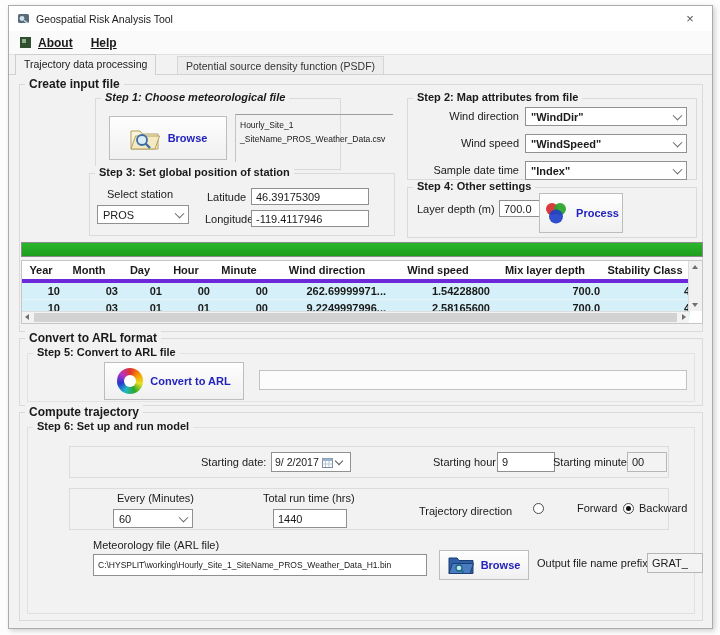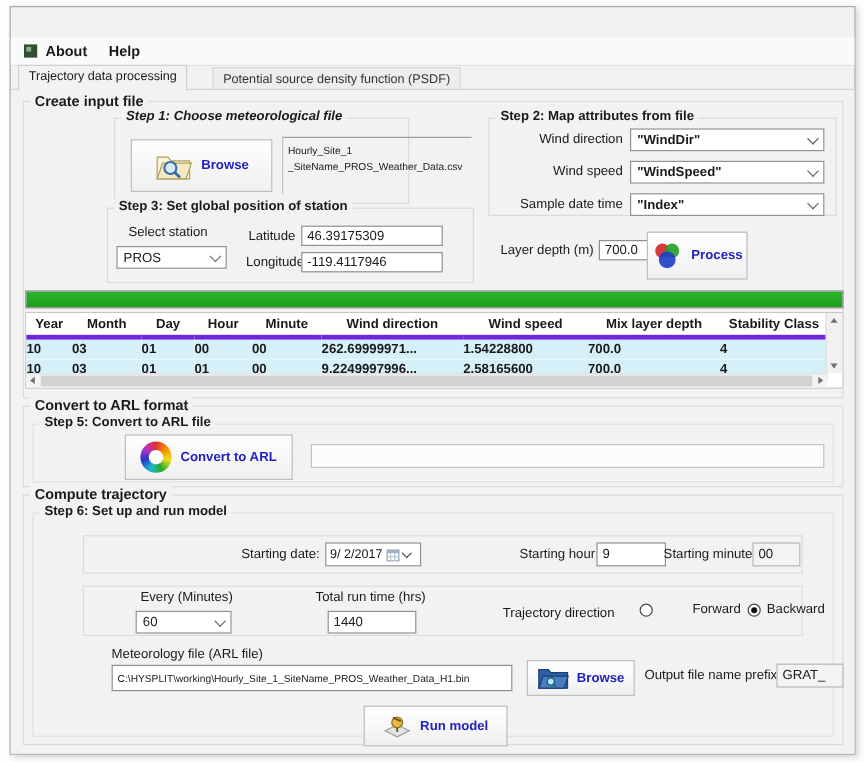--- a/index.html
+++ b/index.html
@@ -3,21 +3,21 @@
 <meta charset="utf-8">
 <style>
   html,body{margin:0;padding:0;background:#fbfbfb;font-family:"Liberation Sans",sans-serif;color:#1a1a1a;}
   .stage{position:relative;width:720px;height:635px;background:#fdfdfd;overflow:hidden;}
   .win{position:absolute;left:8px;top:5px;width:703px;height:622px;background:#f2f2f2;border:1px solid #ababab;box-shadow:2px 2px 5px rgba(0,0,0,.18);}
   
   .titlebar{position:absolute;left:0;top:0;right:0;height:25px;background:#ffffff;display:flex;align-items:center;padding:0 8px;box-sizing:border-box;}
   .apptitle{font-size:10.5px;margin-left:6px;}
   .closebtn{margin-left:auto;width:28px;text-align:center;font-size:13px;color:#555;cursor:default;}
   
-  .menubar{position:absolute;left:0;top:25px;right:0;height:23px;background:#fafafa;border-bottom:1px solid #e2e2e2;display:flex;align-items:center;padding-left:10px;font-size:12px;font-weight:bold;}
+  .menubar{position:absolute;left:0;top:25px;right:0;height:23px;background:#fafafa;border-bottom:1px solid #e2e2e2;display:flex;align-items:center;padding-left:10px;font-size:12px;font-weight:bold;text-decoration:underline;}
   .menuitem{padding:0 12px 0 6px;}
   
   .tabstrip{position:absolute;left:0;top:48px;right:0;height:21px;}
   .tab{position:absolute;font-size:10.5px;padding:3px 8px;box-sizing:border-box;white-space:nowrap;}
   .tab.active{left:6px;top:0;background:#f2f2f2;border:1px solid #cfcfcf;border-bottom:none;height:21px;z-index:3;}
   .tab.inactive{left:168px;top:2px;background:#ededed;border:1px solid #d6d6d6;height:19px;color:#333;}
   .page{position:absolute;left:0;top:68px;right:0;bottom:0;border-top:1px solid #d2d2d2;background:#f2f2f2;}
   
   .group{position:absolute;border:1px solid #dadada;background:transparent;box-sizing:border-box;}
   .group>.gtitle{position:absolute;top:-8px;left:5px;background:#f2f2f2;padding:0 4px;font-weight:bold;font-size:12px;white-space:nowrap;}
@@ -32,21 +32,21 @@
   
   .btn{position:absolute;background:linear-gradient(#fefefe,#f0f0f0);border:1px solid #bdbdbd;display:flex;align-items:center;justify-content:center;gap:7px;box-sizing:border-box;cursor:default;}
   .btn .btxt{color:#2222bd;font-weight:bold;font-size:11px;}
   
   .pbar-green{position:absolute;border:1px solid #8c8c8c;background:linear-gradient(#2cb52c,#1d9e1d);box-sizing:border-box;}
   .pbar-empty{position:absolute;border:1px solid #c2c2c2;background:#fcfcfc;box-sizing:border-box;}
   
   .tablewrap{position:absolute;background:#fff;border:1px solid #c6c6c6;box-sizing:border-box;}
   table.grid{border-collapse:collapse;table-layout:fixed;width:668px;font-size:11px;}
   table.grid th{font-weight:bold;height:18px;background:#fff;border-bottom:4px solid #6d28d9;padding:0;text-align:center;overflow:hidden;white-space:nowrap;}
-  table.grid td{height:16px;background:#d5f0f8;font-weight:bold;text-align:left;padding:0;overflow:hidden;white-space:nowrap;border-bottom:1px solid #e8f7fb;}
+  table.grid td{height:16px;background:#d5f0f8;font-weight:bold;text-align:right;padding:0;overflow:hidden;white-space:nowrap;border-bottom:1px solid #e8f7fb;}
   .vscroll{position:absolute;right:0;top:0;width:13px;height:50px;background:#f1f1f1;border-left:1px solid #ddd;}
   .hscroll{position:absolute;left:0;bottom:0;height:11px;width:667px;background:#f3f3f3;border-top:1px solid #ddd;}
   .hthumb{position:absolute;left:12px;right:12px;top:1px;bottom:1px;background:#d2d2d2;}
   .tri{position:absolute;width:0;height:0;}
   .tri.up{left:3px;top:4px;border-left:3.5px solid transparent;border-right:3.5px solid transparent;border-bottom:4px solid #707070;}
   .tri.down{left:3px;bottom:4px;border-left:3.5px solid transparent;border-right:3.5px solid transparent;border-top:4px solid #707070;}
   .tri.left{left:3px;top:2px;border-top:3.5px solid transparent;border-bottom:3.5px solid transparent;border-right:4px solid #707070;}
   .tri.right{right:3px;top:2px;border-top:3.5px solid transparent;border-bottom:3.5px solid transparent;border-left:4px solid #707070;}
   
   .filelabel{position:absolute;border-top:1px solid #9d9d9d;border-left:1px solid #c4c4c4;font-size:8.5px;line-height:1.7;padding:3px 0 0 4px;box-sizing:border-box;}
@@ -58,20 +58,29 @@
   .datectl{position:absolute;background:#fff;border:1px solid #919191;font-size:10.5px;display:flex;align-items:center;padding:0 3px;gap:3px;box-sizing:border-box;white-space:nowrap;}
   .datechev{width:5px;height:5px;border-right:1.5px solid #555;border-bottom:1.5px solid #555;transform:rotate(45deg);margin-top:-2px;}
   .rowpanel{position:absolute;border:1px solid #dcdcdc;box-sizing:border-box;}
 </style>
 </head>
 <body>
 
 <div class="stage">
  <div class="win">
 
+  <div class="titlebar">
+    <svg width="13" height="13" viewBox="0 0 13 13">
+          <rect x="1" y="2" width="11" height="9" rx="1.5" fill="#5a6b7a"></rect>
+          <circle cx="5" cy="6.5" r="2.4" fill="#cfe2ee"></circle>
+          <path d="M7 8.5 L10.5 11" stroke="#cfe2ee" stroke-width="1.4"></path>
+        </svg>
+    <span class="apptitle">Geospatial Risk Analysis Tool</span>
+    <span class="closebtn">×</span>
+  </div>
 
   <div class="menubar">
     <svg width="13" height="13" viewBox="0 0 13 13">
           <rect x="1" y="1" width="11" height="11" fill="#2f4f2f"></rect>
           <rect x="3" y="3" width="4" height="4" fill="#8fb08f"></rect>
         </svg>
     <span class="menuitem">About</span>
     <span class="menuitem">Help</span>
   </div>
 
@@ -127,20 +136,23 @@
   <span class="lbl" style="left:98px;top:182px;">Select station</span>
   <div class="combo" style="left:88px;top:199px;width:92px;height:19px;">
     <span>PROS</span>
         <span class="chev"></span>
   </div>
   <span class="lbl" style="left:198px;top:185px;">Latitude</span>
   <div class="field" style="left:242px;top:182px;width:118px;height:17px;">46.39175309</div>
   <span class="lbl" style="left:196px;top:207px;">Longitude</span>
   <div class="field" style="left:242px;top:204px;width:118px;height:17px;">-119.4117946</div>
 
+  <div class="group" style="left:398px;top:181px;width:290px;height:51px;">
+    <span class="gtitle sm">Step 4: Other settings</span>
+  </div>
   <span class="lbl" style="left:408px;top:197px;">Layer depth (m)</span>
   <div class="field" style="left:490px;top:194px;width:88px;height:17px;">700.0</div>
   <div class="btn" style="left:530px;top:187px;width:84px;height:40px;">
     <svg width="26" height="24" viewBox="0 0 26 24">
       <circle cx="9" cy="8" r="6" fill="#d42a2a" opacity="0.92"></circle>
       <circle cx="17" cy="8" r="6" fill="#28a228" opacity="0.92"></circle>
       <circle cx="13" cy="15.5" r="7" fill="#2040c8" opacity="0.92"></circle>
     </svg>
     <span class="btxt">Process</span>
   </div>
@@ -269,24 +281,15 @@
       <path d="M1 3 h8 l2 2.5 h14 v13 H1 z" fill="#2f5fa8" stroke="#1d3f73"></path>
       <path d="M1 18.5 L4.5 8.5 h21 l-3.5 10 z" fill="#4a7cc0" stroke="#1d3f73"></path>
       <circle cx="11" cy="13" r="3" fill="#bfe6f2" stroke="#17697e" stroke-width="1.3"></circle>
       <path d="M13 15 L15.5 17.5" stroke="#17697e" stroke-width="1.6"></path>
     </svg>
     <span class="btxt">Browse</span>
   </div>
   <span class="lbl" style="left:528px;top:551px;">Output file name prefix</span>
   <div class="field gray" style="left:638px;top:547px;width:56px;height:20px;">GRAT_</div>
 
-  <div class="btn" style="left:294px;top:582px;width:120px;height:34px;">
-    <svg width="24" height="22" viewBox="0 0 24 22">
-      <path d="M2 15 l10 -5 10 5 -10 5 z" fill="#e2e2e2" stroke="#9a9a9a"></path>
-      <circle cx="12" cy="8" r="4.5" fill="#e8b93e" stroke="#8a6d1f"></circle>
-      <path d="M8.5 4 L15 7" stroke="#6b4e12" stroke-width="1.6"></path>
-      <path d="M12 12.5 L12 16" stroke="#6b4e12" stroke-width="1.4"></path>
-    </svg>
-    <span class="btxt">Run model</span>
-  </div>
 
  </div>
 </div>
 
 </body></html>

